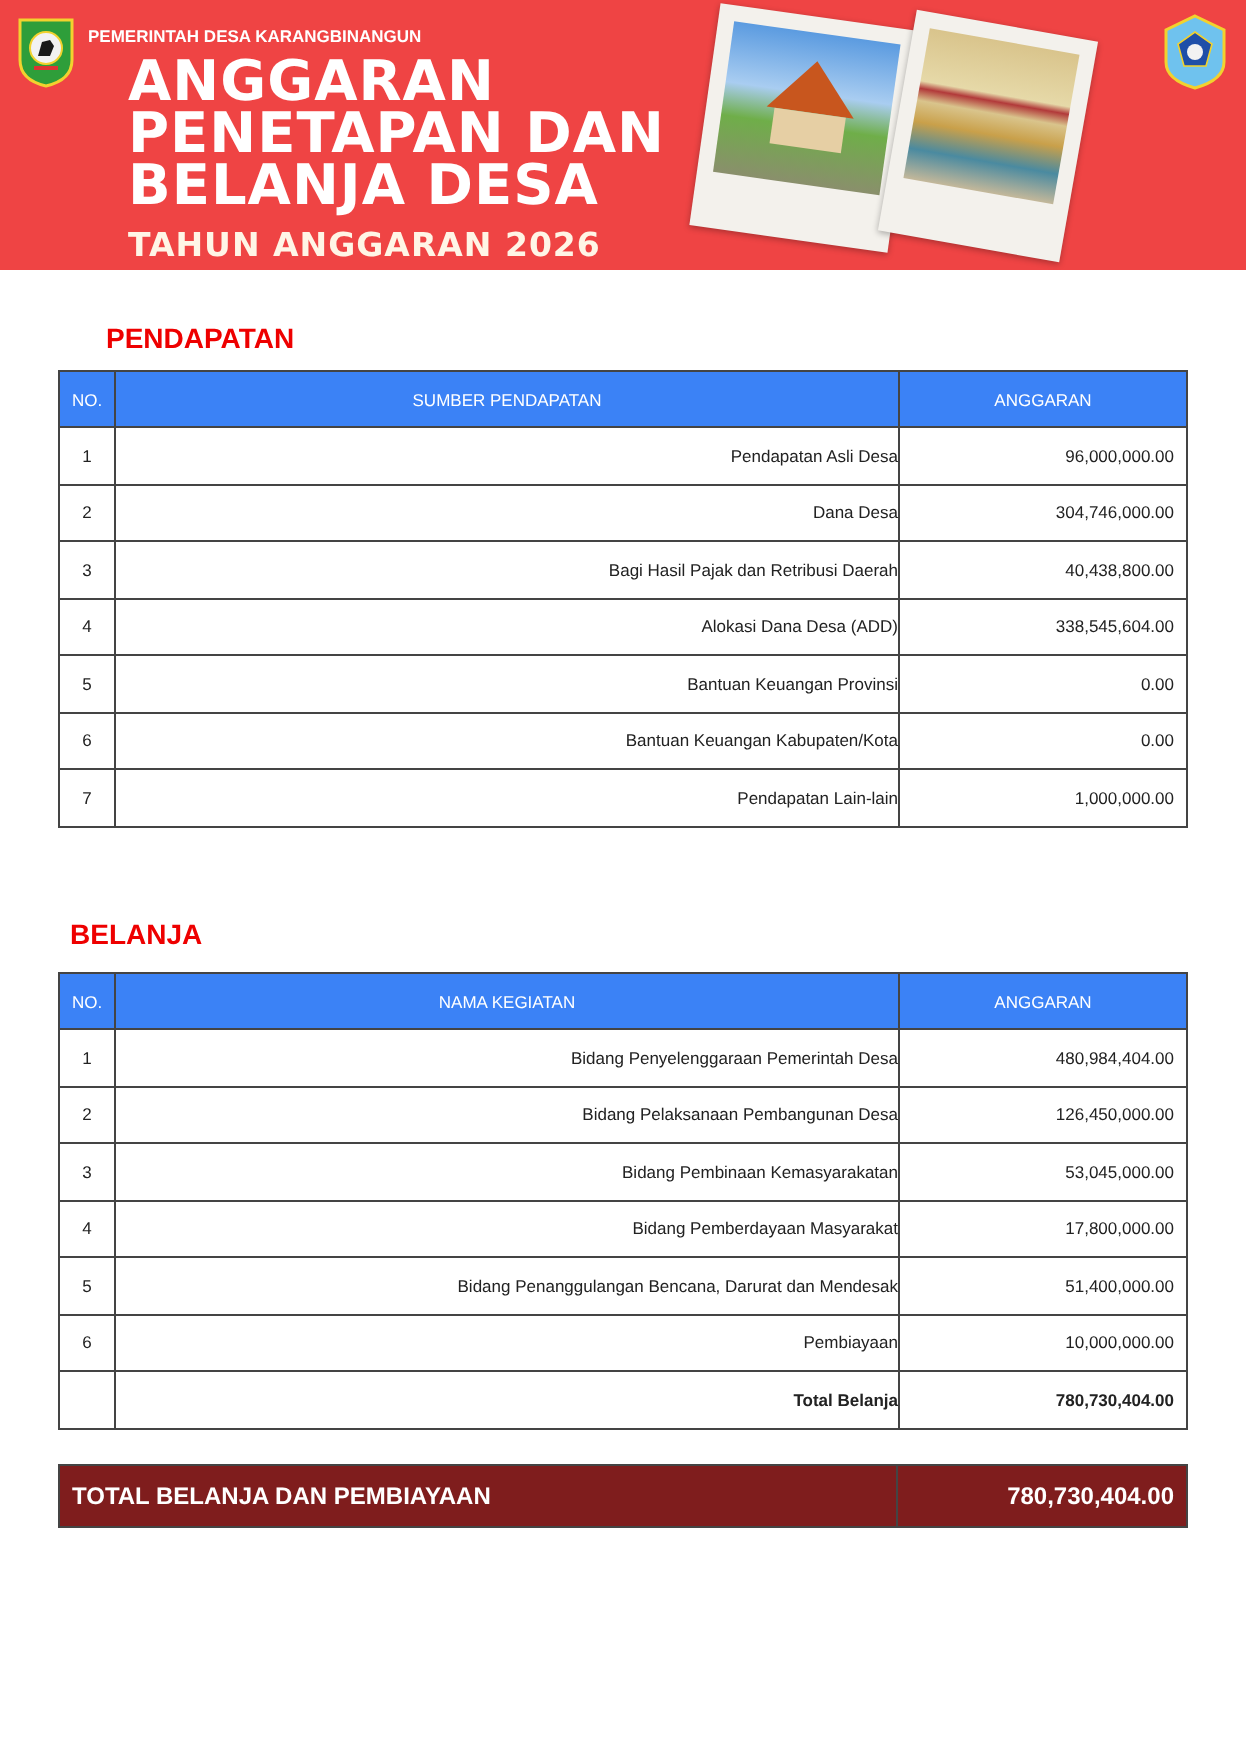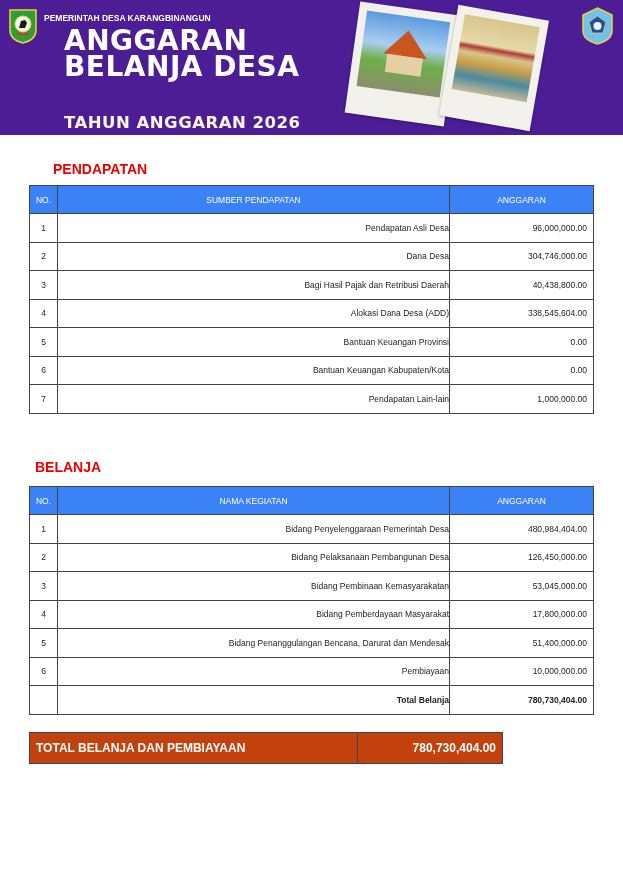--- a/index.html
+++ b/index.html
@@ -1,19 +1,19 @@
 <!DOCTYPE html>
 <html><head>
 <meta charset="utf-8">
 <style>
   * { box-sizing: border-box; margin: 0; padding: 0; }
   html, body { width: 623px; height: 880px; background: #ffffff; overflow: hidden; }
   body { font-family: "Liberation Sans", sans-serif; color: #222; position: relative; }
 
-  .header { position: absolute; left: 0; top: 0; width: 623px; height: 135px; background: #4c1d95; overflow: hidden; }
+  .header { position: absolute; left: 0; top: 0; width: 623px; height: 135px; background: #ef4444; overflow: hidden; }
   .logo-left { position: absolute; left: 8px; top: 8px; width: 30px; height: 36px; }
   .logo-right { position: absolute; left: 581px; top: 7px; width: 33px; height: 38px; }
   .gov-name { position: absolute; left: 44px; top: 13px; font-size: 8.5px; font-weight: bold; color: #fff; letter-spacing: 0; }
   .title { position: absolute; left: 64px; top: 28px; color: #fff; font-weight: bold; font-size: 28px; line-height: 26px; letter-spacing: 0.5px; font-family: "DejaVu Sans", sans-serif; }
   .title div { white-space: nowrap; }
   .subtitle { position: absolute; left: 64px; top: 113px; color: #fff5e6; font-weight: bold; font-size: 16.5px; letter-spacing: 0.5px; font-family: "DejaVu Sans", sans-serif; white-space: nowrap; }
 
   .photo { position: absolute; background: #f3f1ec; box-shadow: 0 1px 3px rgba(0,0,0,0.3); }
   .photo .pic { position: absolute; left: 8px; top: 8px; right: 8px; bottom: 28px; overflow: hidden; }
   .photo1 { left: 352px; top: 8px; width: 100px; height: 112px; transform: rotate(8deg); }
@@ -32,37 +32,38 @@
   .t2 { top: 486px; }
   th, td { border: 1px solid #444; height: 28.5px; }
   th { background: #3b82f6; color: #fff; font-weight: normal; font-size: 8.5px; height: 28px; }
   td.no { width: 28px; text-align: center; }
   td.name { padding-left: 7px; text-align: right; }
   td.amt { width: 144px; text-align: right; padding-right: 6px; }
   th.no { width: 28px; }
   th.amt { width: 144px; }
   tr.total td { font-weight: bold; }
 
-  .grand { position: absolute; left: 29px; top: 732px; width: 474px; height: 32px; background: #c2410c; border: 1px solid #444; display: flex; }
+  .grand { position: absolute; left: 29px; top: 732px; width: 565px; height: 32px; background: #7f1d1d; border: 1px solid #444; display: flex; }
   .grand .lbl { flex: 1; color: #fff; font-weight: bold; font-size: 12px; padding-left: 6px; display: flex; align-items: center; border-right: 1px solid #444; }
   .grand .val { width: 144px; color: #fff; font-weight: bold; font-size: 12px; text-align: right; padding-right: 6px; display: flex; align-items: center; justify-content: flex-end; }
 </style>
 </head>
 <body>
 
 <div class="header">
   <svg class="logo-left" viewBox="0 0 30 36">
     <path d="M2 2 H28 V22 Q28 32 15 35 Q2 32 2 22 Z" fill="#2e9e3a" stroke="#f2d22e" stroke-width="1.5"></path>
     <circle cx="15" cy="16" r="8" fill="#f2f2f2" stroke="#f2d22e" stroke-width="1"></circle>
     <path d="M11 20 L13 13 L17 12 L19 15 L17 20 Z" fill="#1a1a1a"></path>
     <rect x="9" y="25" width="12" height="2" fill="#d33"></rect>
   </svg>
   <div class="gov-name">PEMERINTAH DESA KARANGBINANGUN</div>
   <div class="title">
     <div>ANGGARAN</div>
+    <div>PENETAPAN DAN</div>
     <div>BELANJA DESA</div>
   </div>
   <div class="subtitle">TAHUN ANGGARAN 2026</div>
 
   <div class="photo photo1">
     <div class="pic pic1">
       <div class="roof"></div>
       <div class="house"></div>
     </div>
   </div>

